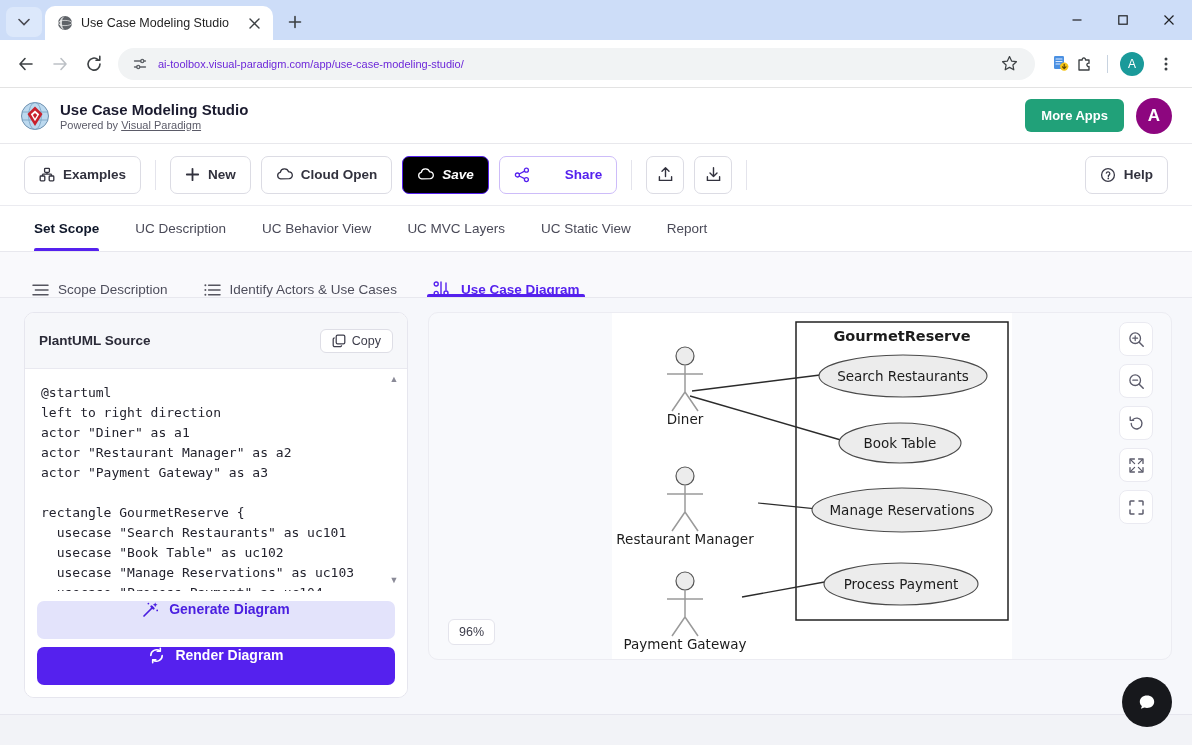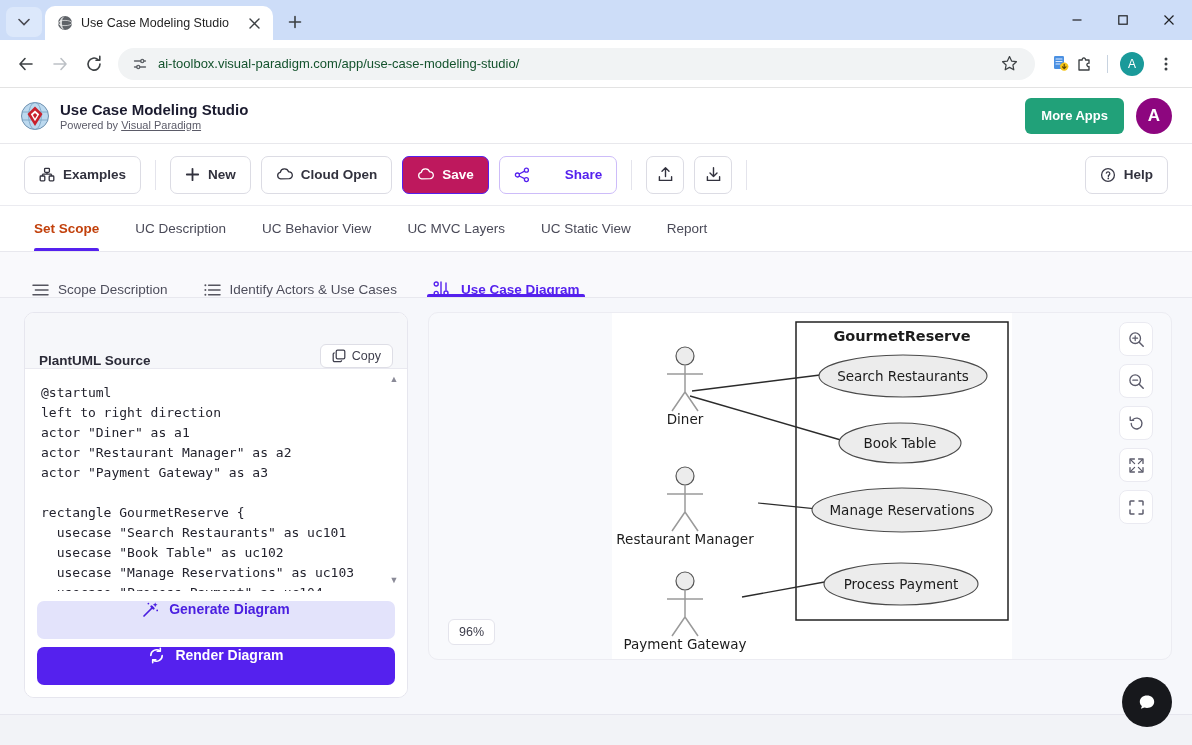--- a/index.html
+++ b/index.html
@@ -56,40 +56,40 @@
   }
   .nav-icon-btn {
     width: 32px; height: 32px; border-radius: 50%;
     display: flex; align-items: center; justify-content: center; cursor: pointer;
   }
   .omnibox {
     flex: 1; height: 32px; background: #f1f3f4; border-radius: 16px;
     display: flex; align-items: center; gap: 10px;
     padding: 0 10px 0 14px; margin: 0 6px; cursor: text;
   }
-  .omnibox-url { font-size: 13px; color: #14532d; flex: 1; }
+  .omnibox-url { font-size: 11px; color: #6d28d9; flex: 1; }
   .ext-icons { display: flex; align-items: center; gap: 6px; padding-left: 8px; }
   .vert-sep { width: 1px; height: 18px; background: #c8d3e0; margin: 0 6px; }
   .profile-av {
     width: 24px; height: 24px; border-radius: 50%; background: #1a9a9a;
     color: #fff; font-size: 12px; display: flex; align-items: center;
     justify-content: center; cursor: pointer;
   }
 
   
   .app-header {
     height: 56px; background: #fff; display: flex; align-items: center;
     padding: 0 20px; border-bottom: 1px solid #e8e8ec;
   }
   .brand { display: flex; align-items: center; gap: 10px; }
   .brand-text-wrap { display: flex; flex-direction: column; gap: 1px; }
   .brand-title { font-size: 15px; font-weight: bold; color: #1b1b2f; }
   .brand-sub { font-size: 11px; color: #5b5b68; }
   .brand-sub a { color: #5b5b68; text-decoration: underline; }
-  .header-right { margin-left: auto; display: flex; gap: 12px; }
+  .header-right { margin-left: auto; display: flex; align-items: center; gap: 12px; }
   .more-apps-btn {
     background: #21a179; color: #fff; font-size: 13px; font-weight: bold;
     border: none; border-radius: 6px; padding: 9px 16px; cursor: pointer;
   }
   .user-av {
     width: 36px; height: 36px; border-radius: 50%; background: #8d067f;
     color: #fff; font-size: 17px; font-weight: bold;
     display: flex; align-items: center; justify-content: center; cursor: pointer;
   }
 
@@ -99,37 +99,37 @@
     padding: 0 24px; gap: 10px; border-bottom: 1px solid #ebebf0;
   }
   .tb-btn {
     display: flex; align-items: center; gap: 8px; height: 38px;
     padding: 0 14px; border: 1px solid #dcdce4; border-radius: 7px;
     background: #fff; font-size: 13.5px; font-weight: bold; color: #32323e;
     cursor: pointer; white-space: nowrap;
   }
   .tb-btn.icon-only { padding: 0; width: 38px; justify-content: center; }
   .tb-btn.primary {
-    background: #be185d; border-color: #5521ee; color: #fff;
+    background: #000000; border-color: #5521ee; color: #fff; font-style: italic;
   }
   .tb-btn.outline-accent { border-color: #cdbcf9; color: #5521ee; gap: 35px; }
   .tb-sep { width: 1px; height: 30px; background: #e4e4ec; margin: 0 4px; }
   .tb-spacer { flex: 1; }
 
   
   .main-tabs {
     height: 46px; background: #fff; display: flex; align-items: stretch;
     padding: 0 24px; gap: 0; border-bottom: 1px solid #e8e8ee;
   }
   .main-tab {
     display: flex; align-items: center; padding: 0 18px;
     font-size: 13.5px; color: #4a4a58; cursor: pointer; position: relative;
   }
   .main-tab:first-child { padding-left: 10px; }
-  .main-tab.active { color: #c2410c; font-weight: bold; }
+  .main-tab.active { color: #0f172a; font-weight: bold; }
   .main-tab.active::after {
     content: ""; position: absolute; left: 10px; right: 10px; bottom: 0;
     height: 3px; background: #5521ee; border-radius: 2px 2px 0 0;
   }
   .main-tab:first-child.active::after { left: 10px; right: 18px; }
 
   
   .sub-tabs {
     height: 46px; background: #f9f9fc; display: flex; align-items: flex-end;
     padding: 0 24px; border-bottom: 1px solid #e8e8ee;
@@ -152,21 +152,21 @@
   }
 
   .source-panel {
     width: 384px; flex: 0 0 384px; background: #fff;
     border: 1px solid #e6e6ee; border-radius: 10px;
     display: flex; flex-direction: column; height: 386px;
     overflow: hidden;
   }
   .source-head {
     height: 56px; background: #f6f7fa; border-bottom: 1px solid #e9e9f0;
-    display: flex; align-items: flex-end; padding: 0 14px;
+    display: flex; align-items: center; padding: 0 14px;
   }
   .source-title { font-size: 13.5px; font-weight: bold; color: #2b2b38; }
   .copy-btn {
     margin-left: auto; display: flex; align-items: center; gap: 6px;
     height: 24px; padding: 0 11px; border: 1px solid #dedee6;
     border-radius: 6px; background: #fff; font-size: 12.5px;
     color: #3e3e4c; cursor: pointer;
   }
   .source-body {
     flex: 1; position: relative; padding: 14px 0 6px 16px; overflow: hidden;

